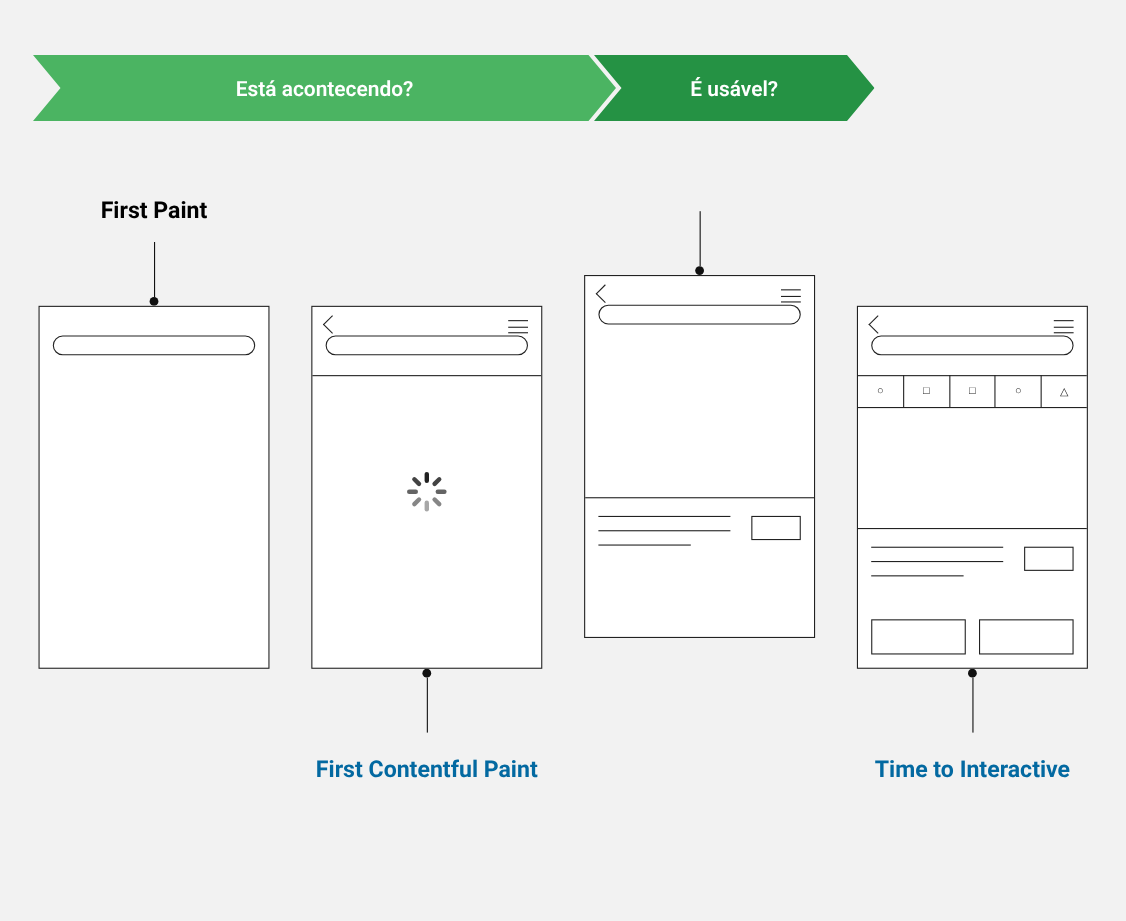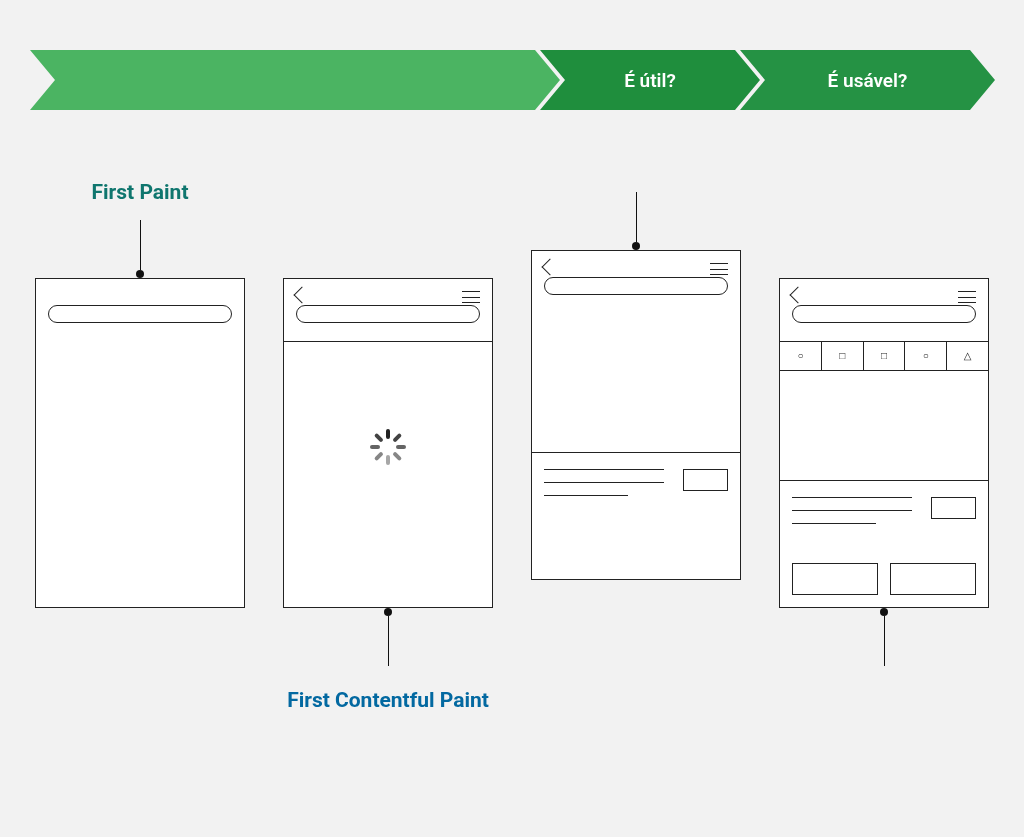--- a/index.html
+++ b/index.html
@@ -49,21 +49,21 @@
     padding: 0 10px;
     position: relative;
   }
   .stage {
     width: 220px;
     display: flex;
     flex-direction: column;
     align-items: center;
   }
   .label {
-    color: #0f766e;
+    color: #000000;
     font-weight: 700;
     font-size: 21px;
     text-align: center;
     height: 28px;
     white-space: nowrap;
   }
   .connector-top {
     height: 70px;
     display: flex;
     flex-direction: column;
@@ -224,26 +224,21 @@
 </head>
 <body>
 
 <div class="container">
 
   <div class="chevron-row">
     <div class="chevron" style="width:530px">
       <svg viewBox="0 0 530 60" preserveAspectRatio="none">
         <polygon points="0,0 505,0 530,30 505,60 0,60 25,30" fill="#4bb462"></polygon>
       </svg>
-    </div>
-    <div class="chevron" style="width:220px;margin-left:-20px">
-      <svg viewBox="0 0 220 60" preserveAspectRatio="none">
-        <polygon points="0,0 195,0 220,30 195,60 0,60 25,30" fill="#1f8e3d"></polygon>
-      </svg>
-      <span>É útil?</span>
+      <span>Está acontecendo?</span>
     </div>
     <div class="chevron" style="width:255px;margin-left:-20px">
       <svg viewBox="0 0 255 60" preserveAspectRatio="none">
         <polygon points="0,0 230,0 255,30 230,60 0,60 25,30" fill="#259244"></polygon>
       </svg>
       <span>É usável?</span>
     </div>
   </div>
 
   <div class="stages">
@@ -344,16 +339,17 @@
         <div class="m-btn"></div>
         <div class="m-cards">
             <div></div>
             <div></div>
           </div>
       </div>
       <div class="connector-bottom">
         <div class="conn-dot"></div>
         <div class="conn-line"></div>
       </div>
+      <div class="label-bottom">Time to Interactive</div>
     </div>
 
   </div>
 </div>
 
 </body></html>

